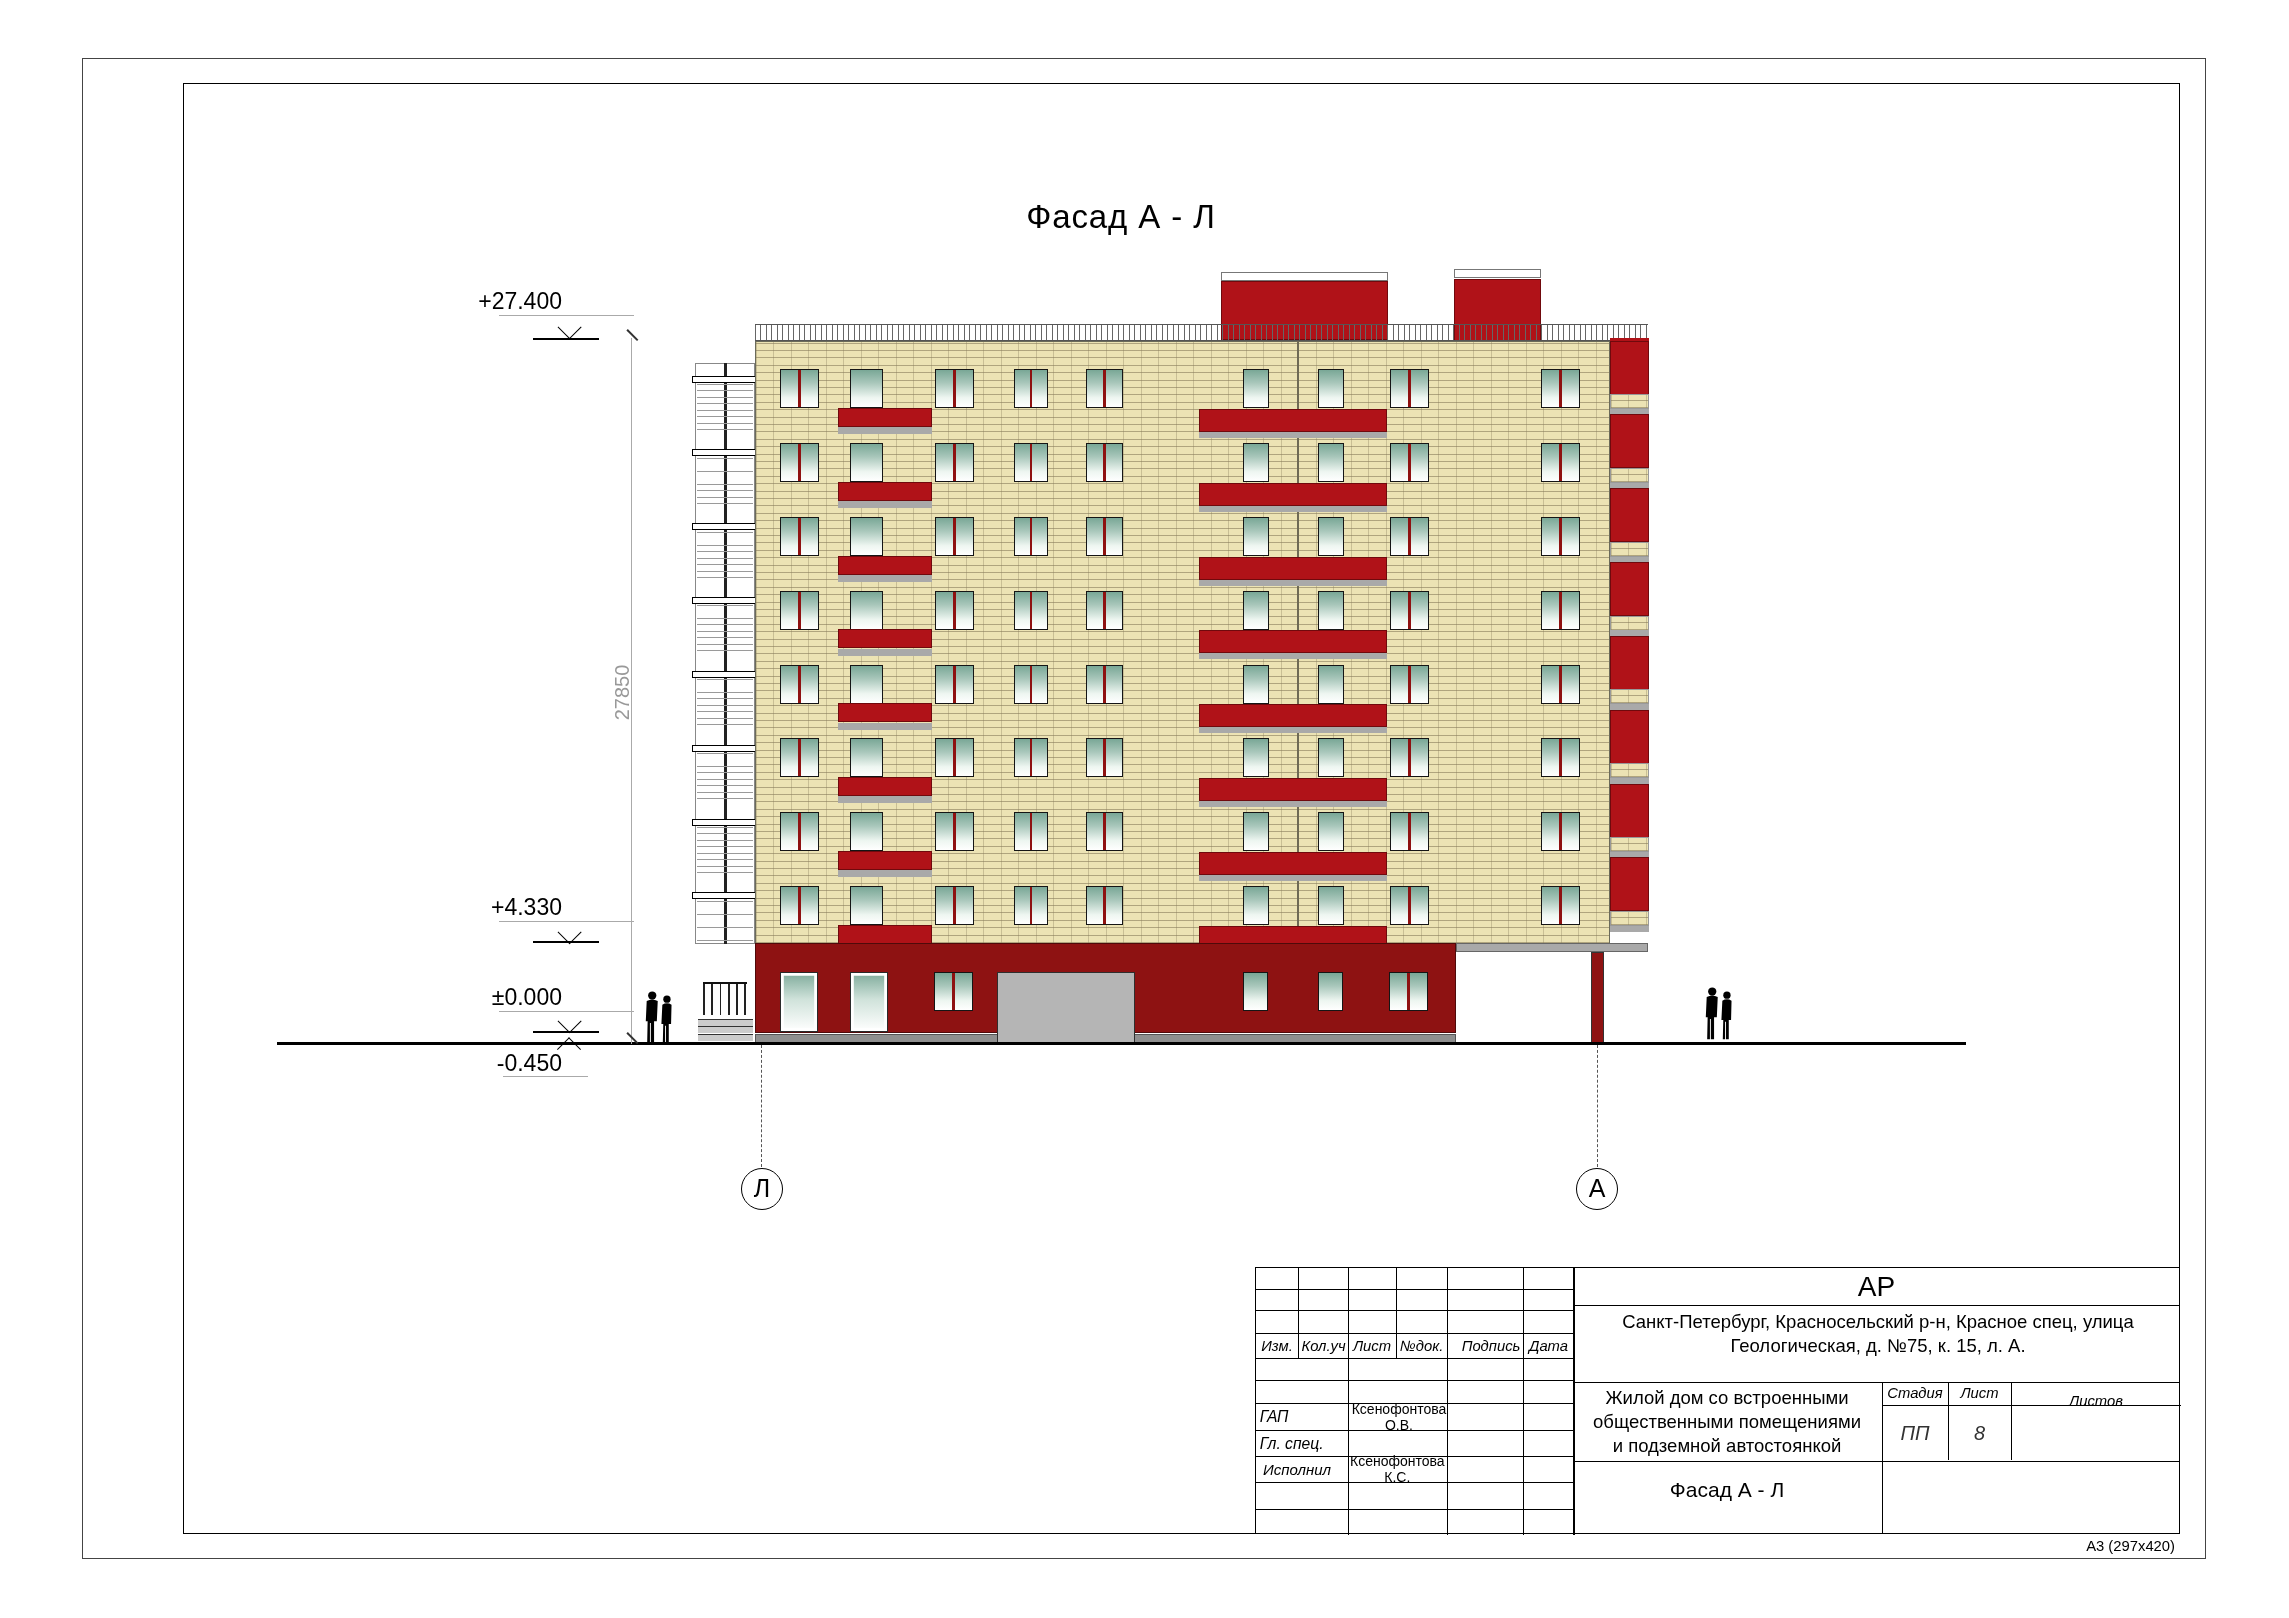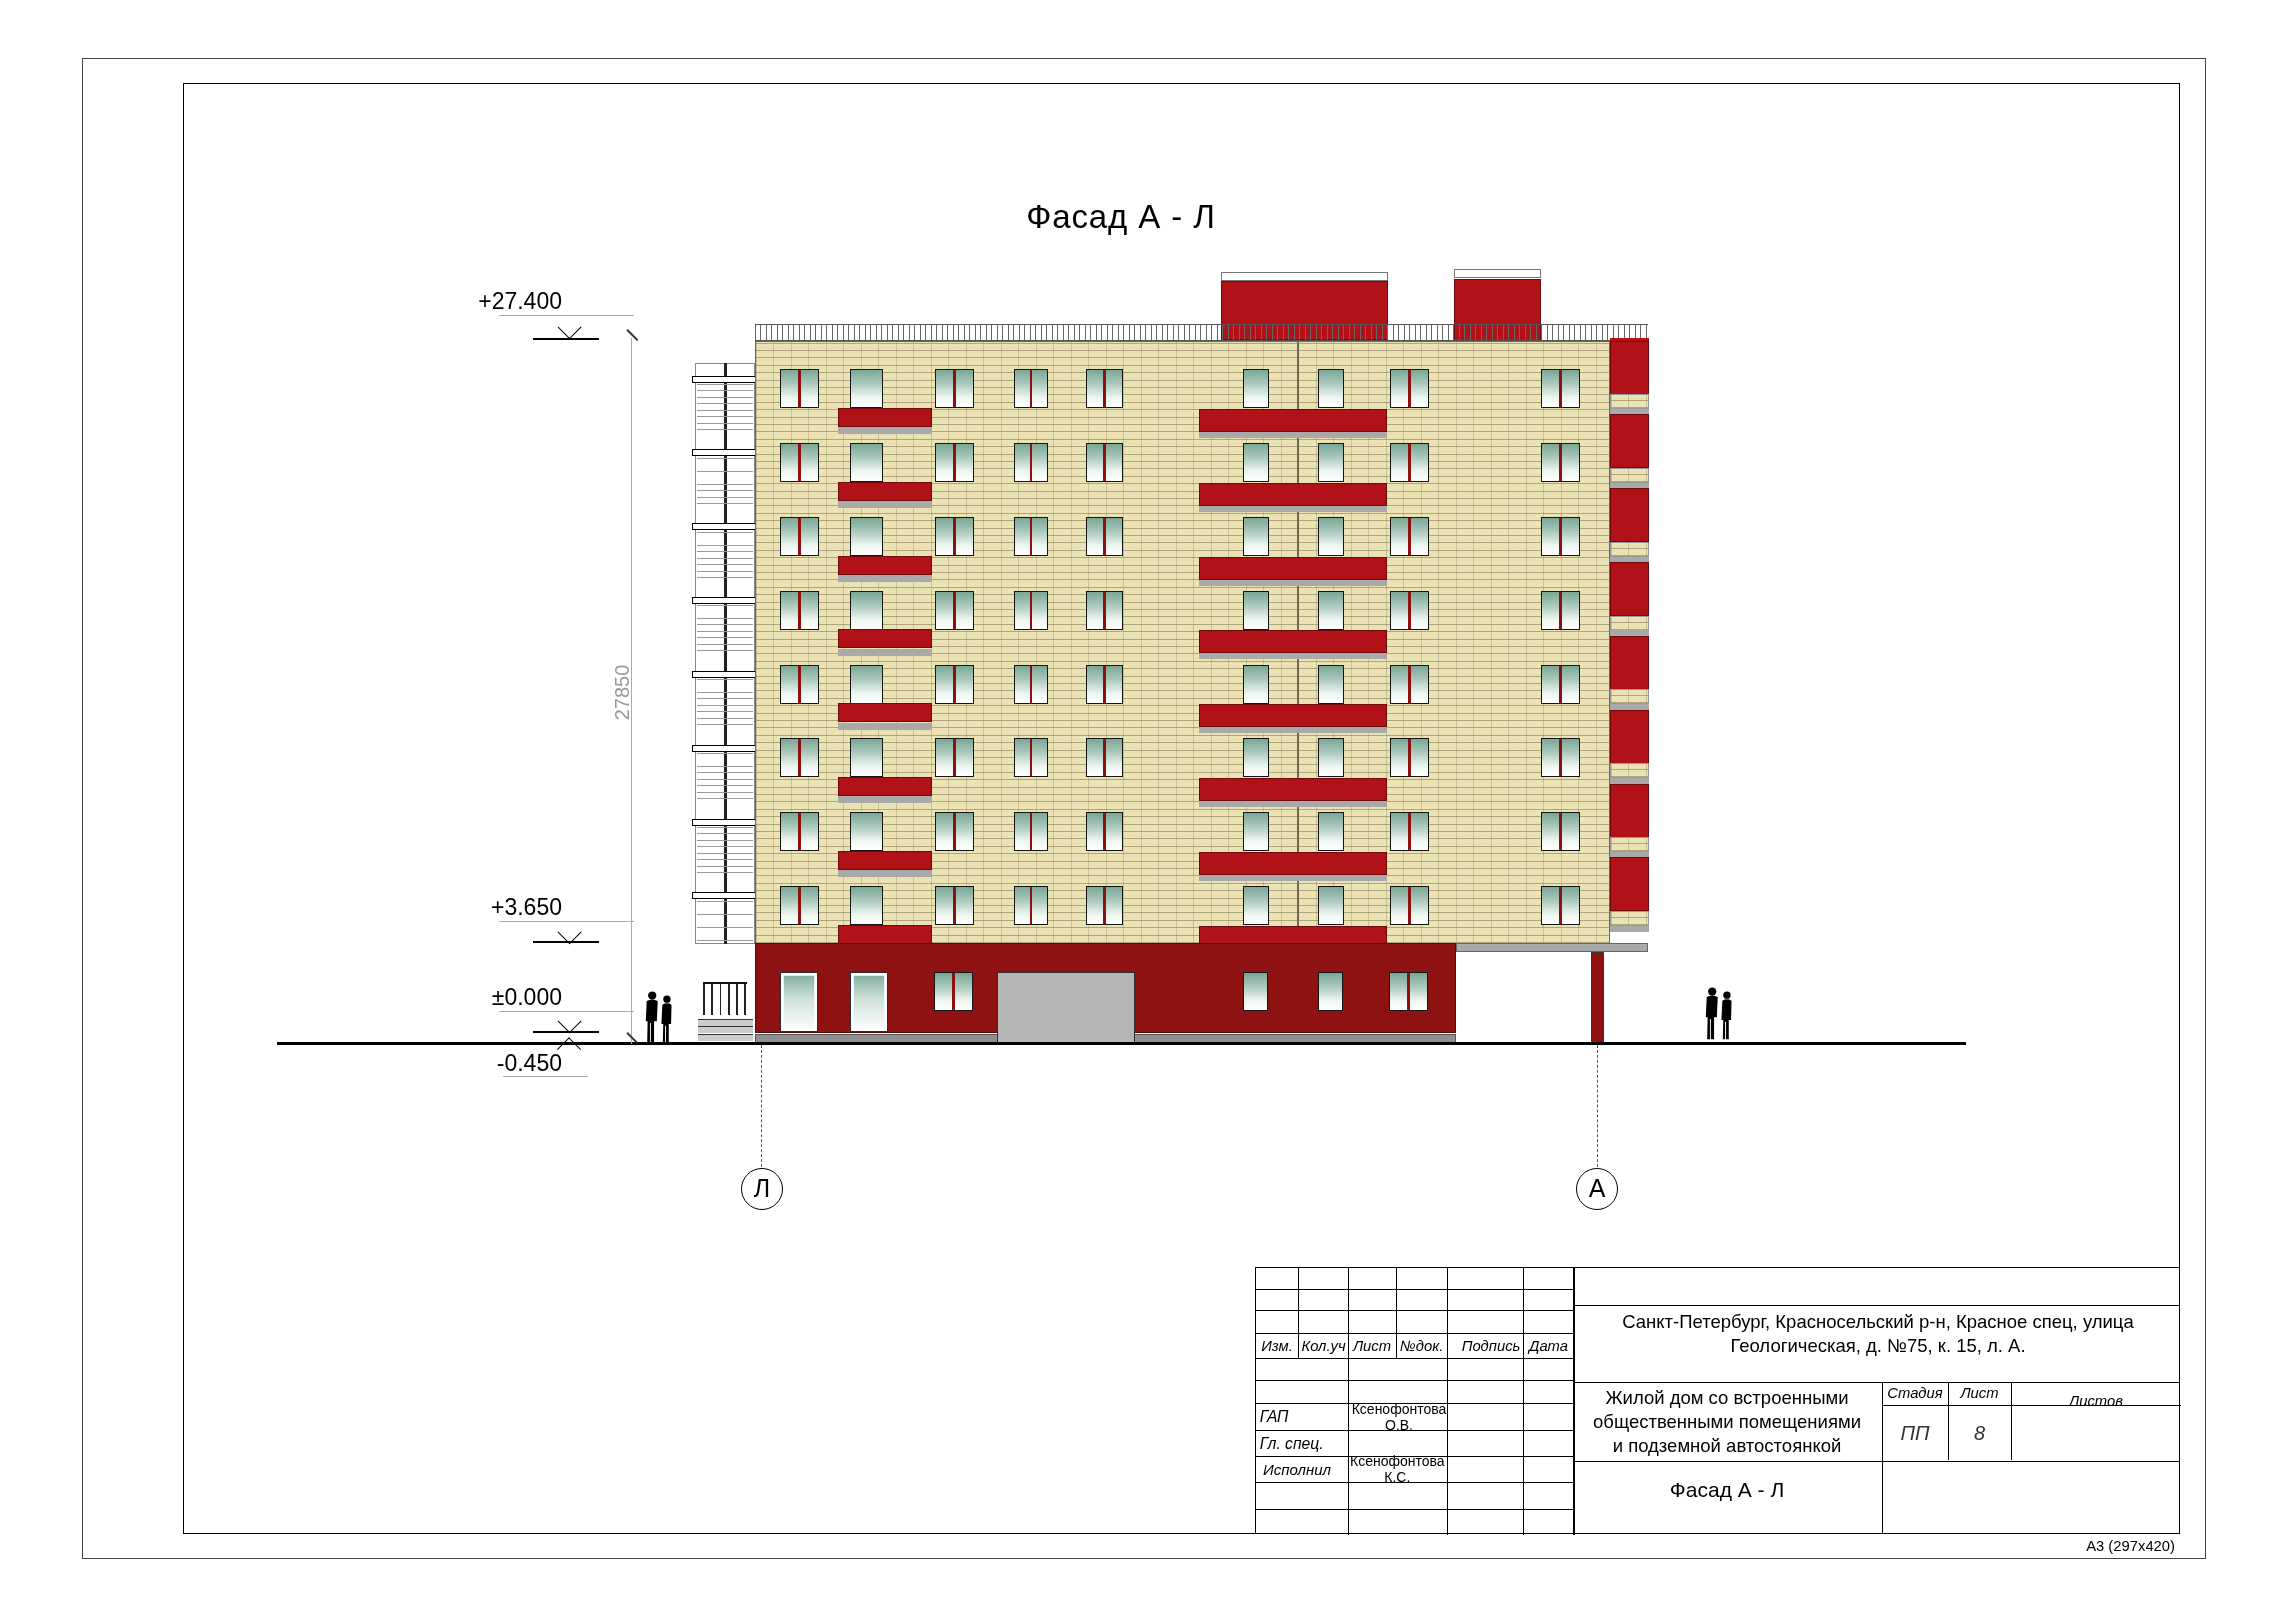--- a/index.html
+++ b/index.html
@@ -334,21 +334,21 @@
         </svg></div>
     </div>
 
   <div class="abs" style="left:277px;top:1042px;width:1689px;height:2.8px;background:#000;"></div>
 
   <div class="elev-label" style="left:460px;top:288px;">+27.400</div>
   <div class="thinline" style="left:499px;top:315px;width:135px;height:0.9px;"></div>
   <div class="chev" style="left:561px;top:319px;"></div>
   <div class="lvl" style="left:533px;top:338px;width:66px;"></div>
 
-  <div class="elev-label" style="left:460px;top:894px;">+3.650</div>
+  <div class="elev-label" style="left:460px;top:894px;">+4.330</div>
   <div class="thinline" style="left:499px;top:921px;width:135px;height:0.9px;"></div>
   <div class="chev" style="left:561px;top:924px;"></div>
   <div class="lvl" style="left:533px;top:941px;width:66px;"></div>
 
   <div class="elev-label" style="left:460px;top:984px;">±0.000</div>
   <div class="thinline" style="left:499px;top:1011px;width:135px;height:0.9px;"></div>
   <div class="chev" style="left:561px;top:1013px;"></div>
   <div class="lvl" style="left:533px;top:1031px;width:66px;"></div>
 
   <div class="chev up" style="left:561px;top:1041px;"></div>
@@ -400,20 +400,21 @@
     <div class="cell gost" style="left:191px;top:65px;width:76px;height:25px;font-size:14.8px;padding-left:12px;">Подпись</div>
     <div class="cell gost" style="left:267px;top:65px;width:51px;height:25px;font-size:14.8px;">Дата</div>
 
     <div class="cell gost" style="left:3.7px;top:135px;width:85px;height:27px;justify-content:flex-start;font-size:15.7px;">ГАП</div>
     <div class="cell" style="left:94px;top:135px;width:98px;height:27px;justify-content:flex-start;font-size:14px;">Ксенофонтова О.В.</div>
     <div class="cell gost" style="left:3.7px;top:162px;width:85px;height:27px;justify-content:flex-start;font-size:15.7px;">Гл. спец.</div>
     <div class="cell" style="left:94px;top:162px;width:98px;height:27px;justify-content:flex-start;font-size:14px;"></div>
     <div class="cell gost" style="left:7px;top:188px;width:85px;height:26px;justify-content:flex-start;font-size:15px;">Исполнил</div>
     <div class="cell" style="left:94px;top:188px;width:94px;height:26px;justify-content:flex-start;font-size:14px;">Ксенофонтова К.С.</div>
 
+    <div class="cell" style="left:317px;top:0;width:607px;height:37px;font-size:28px;">АР</div>
     <div class="cell" style="left:325px;top:42px;width:594px;height:24px;font-size:18.5px;">Санкт-Петербург, Красносельский р-н, Красное спец, улица</div>
     <div class="cell" style="left:325px;top:66px;width:594px;height:24px;font-size:18.5px;">Геологическая, д. №75, к. 15, л. А.</div>
     <div class="cell" style="left:317px;top:118px;width:308px;height:24px;font-size:18.5px;">Жилой дом со встроенными</div>
     <div class="cell" style="left:317px;top:142px;width:308px;height:24px;font-size:18.5px;">общественными помещениями</div>
     <div class="cell" style="left:317px;top:166px;width:308px;height:24px;font-size:18.5px;">и подземной автостоянкой</div>
     <div class="cell" style="left:317px;top:208px;width:308px;height:28px;font-size:21px;">Фасад А - Л</div>
     <div class="cell gost" style="left:626px;top:114px;width:66px;height:22px;font-size:14.8px;">Стадия</div>
     <div class="cell gost" style="left:692px;top:114px;width:63px;height:22px;font-size:14.8px;">Лист</div>
     <div class="cell gost" style="left:755px;top:114px;width:170px;height:38px;font-size:14.8px;">Листов</div>
     <div class="cell gost" style="left:626px;top:137px;width:66px;height:56px;font-size:20px;color:#333;">ПП</div>

